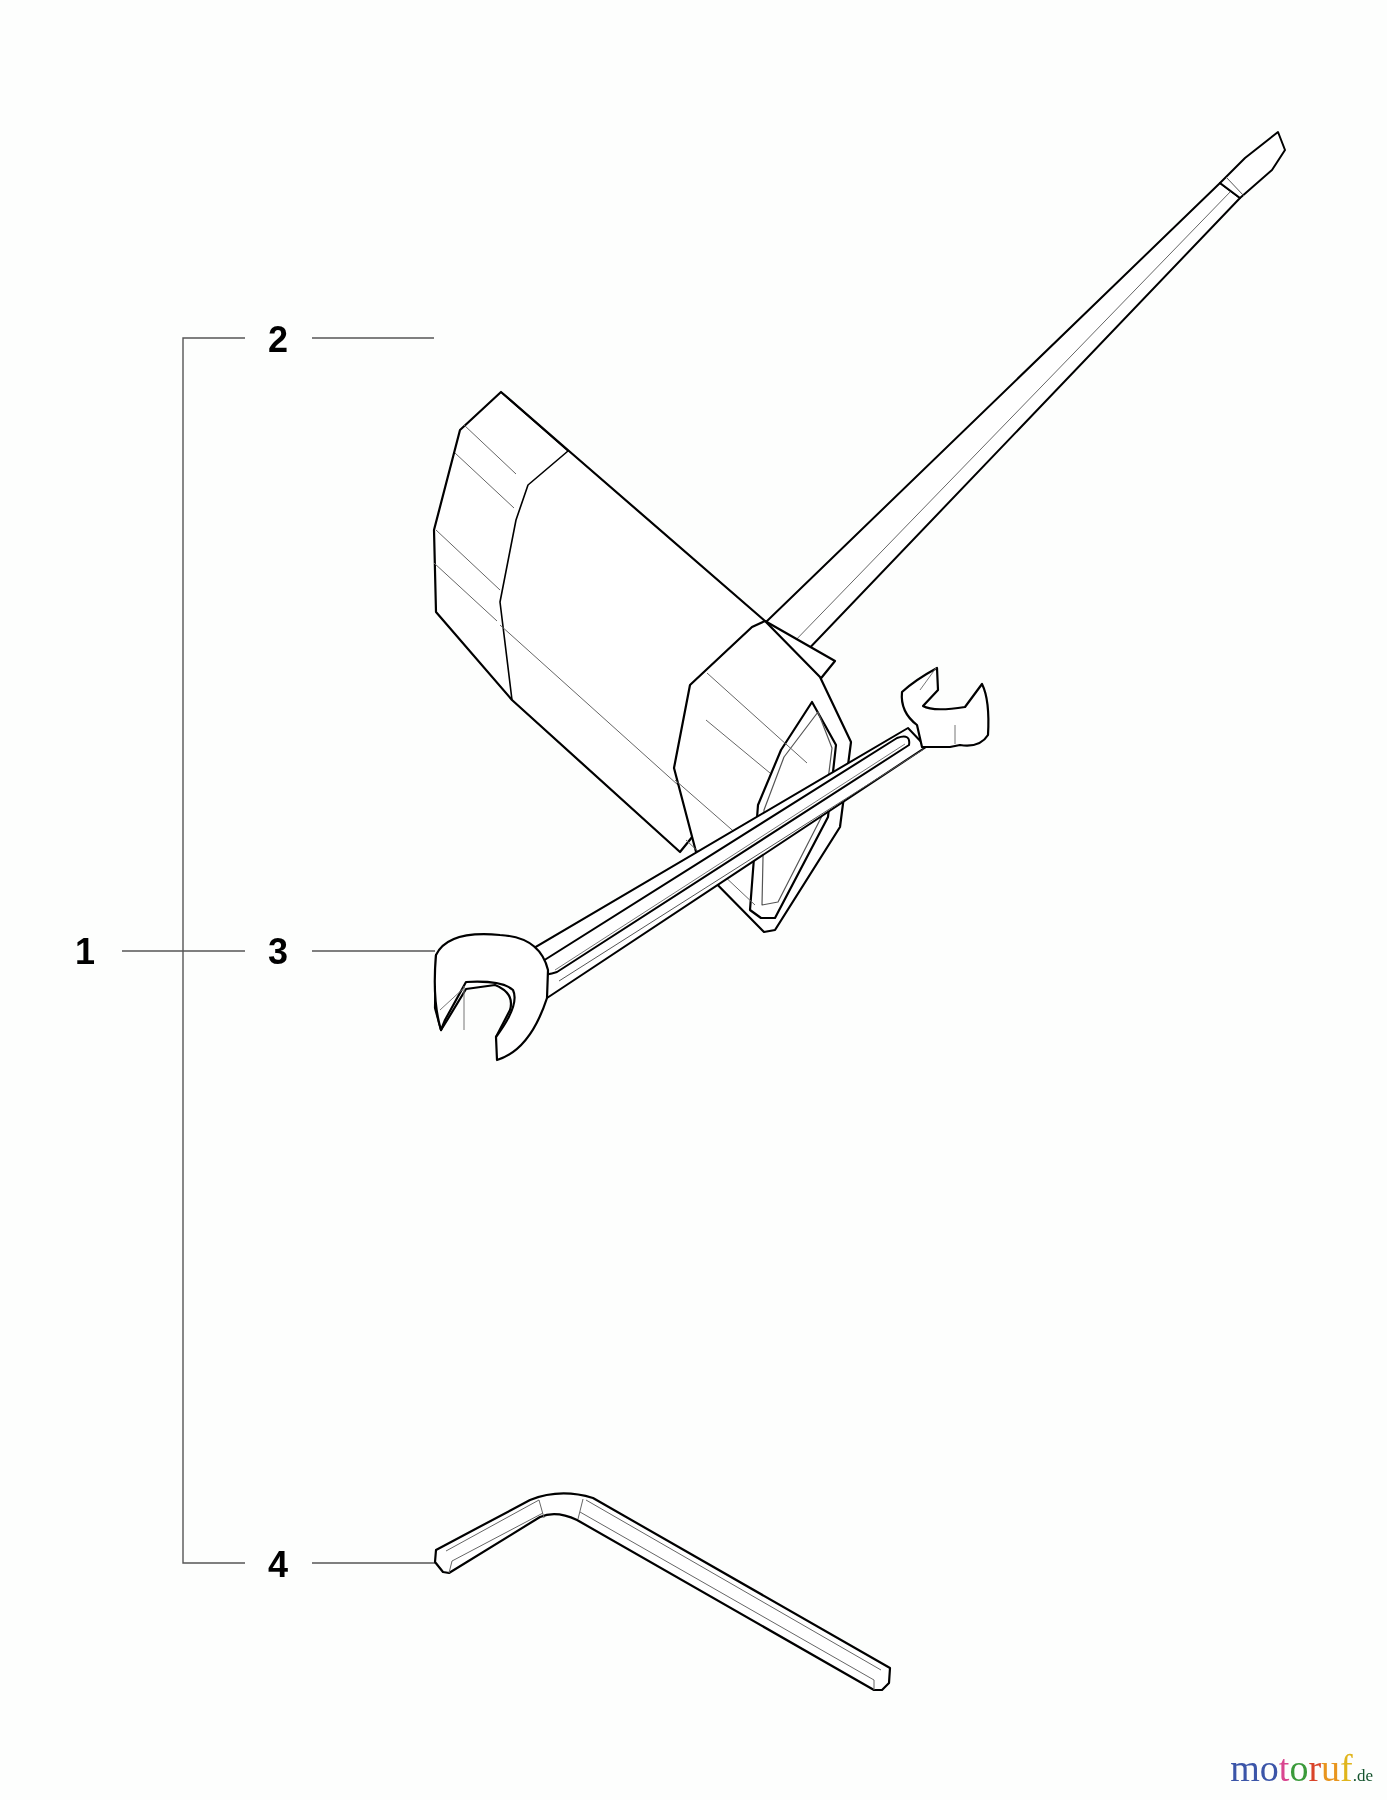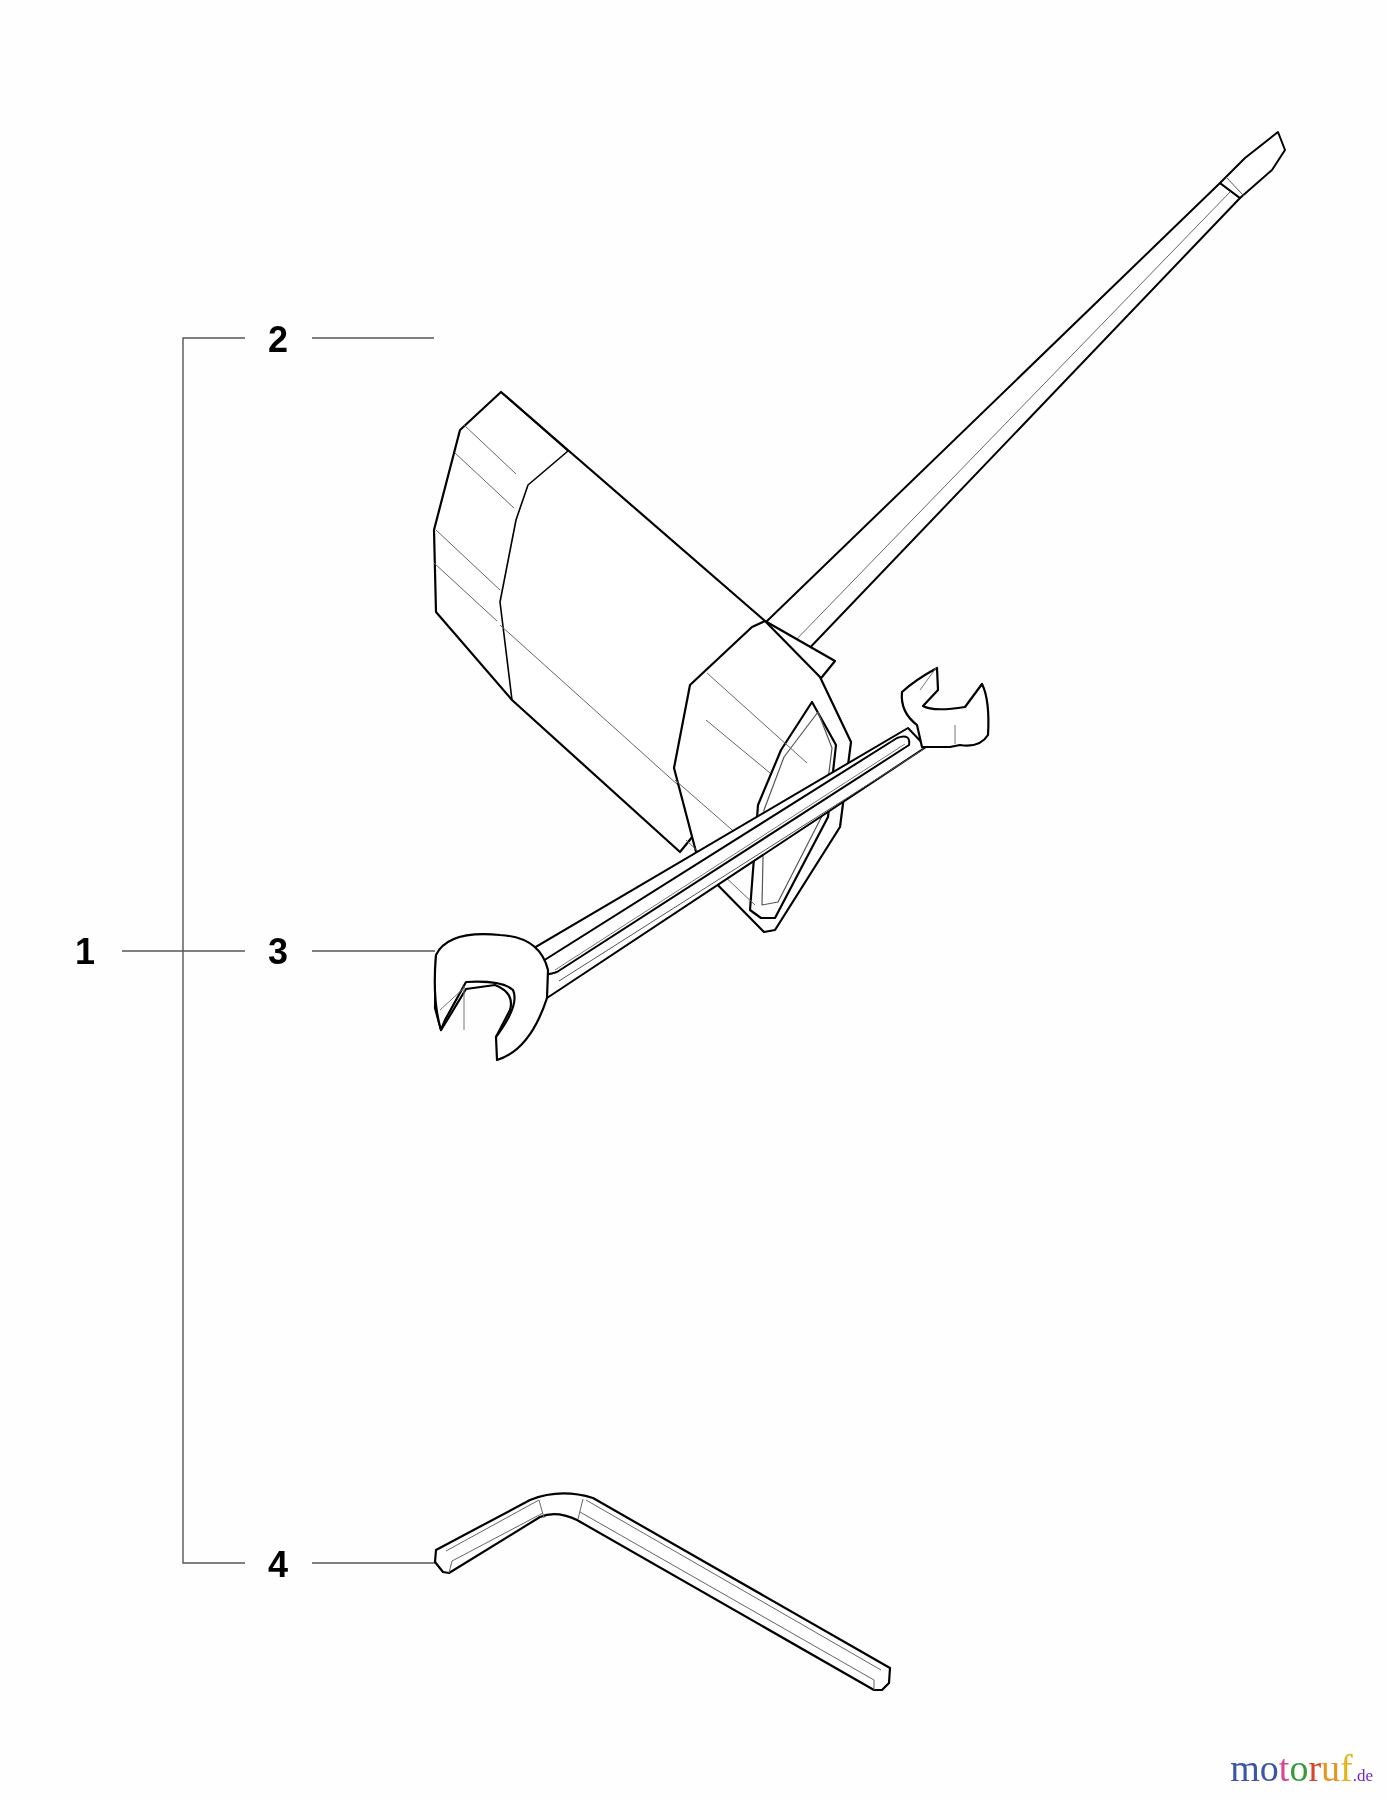--- a/index.html
+++ b/index.html
@@ -1,20 +1,20 @@
 <!DOCTYPE html>
 <html><head>
 <meta charset="utf-8">
 <style>
   html, body { margin: 0; padding: 0; background: #fdfefd; }
   body { width: 1387px; height: 1800px; position: relative; overflow: hidden; font-family: "Liberation Sans", sans-serif; }
   #diagram { position: absolute; left: 0; top: 0; width: 1387px; height: 1800px; }
   .callout-label { position: absolute; font-family: "Liberation Sans", sans-serif; font-weight: bold; font-size: 36px; color: #000; line-height: 1; transform: translate(-50%, -50%); }
   #watermark { position: absolute; right: 14px; bottom: 10px; font-family: "Liberation Serif", serif; font-size: 38px; letter-spacing: 0px; }
-  #watermark .tld { font-size: 17px; color: #6d28d9; }
+  #watermark .tld { font-size: 17px; color: #14532d; }
 </style>
 </head>
 <body>
 
 <svg id="diagram" viewBox="0 0 1387 1800" xmlns="http://www.w3.org/2000/svg">
 
   <g stroke="#555" stroke-width="1.4" fill="none">
     <polyline points="245,338 183,338 183,1563 245,1563"></polyline>
     <line x1="122" y1="951" x2="245" y2="951"></line>
     <line x1="312" y1="338" x2="434" y2="338"></line>

